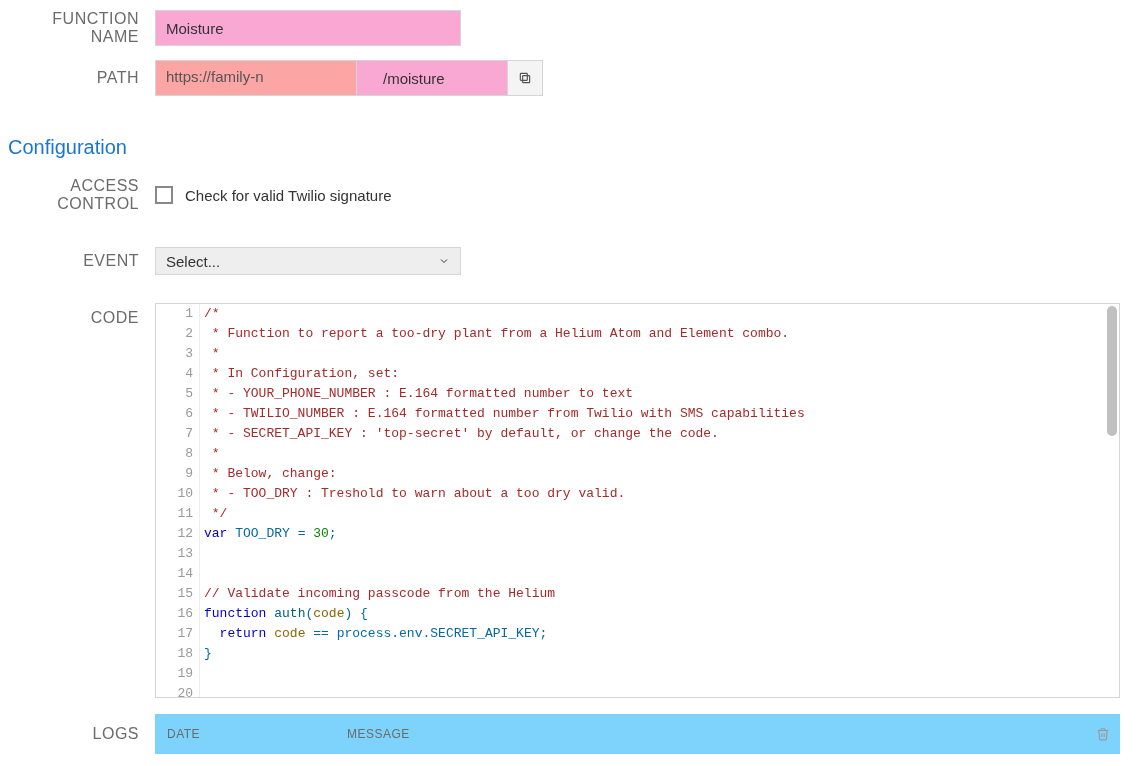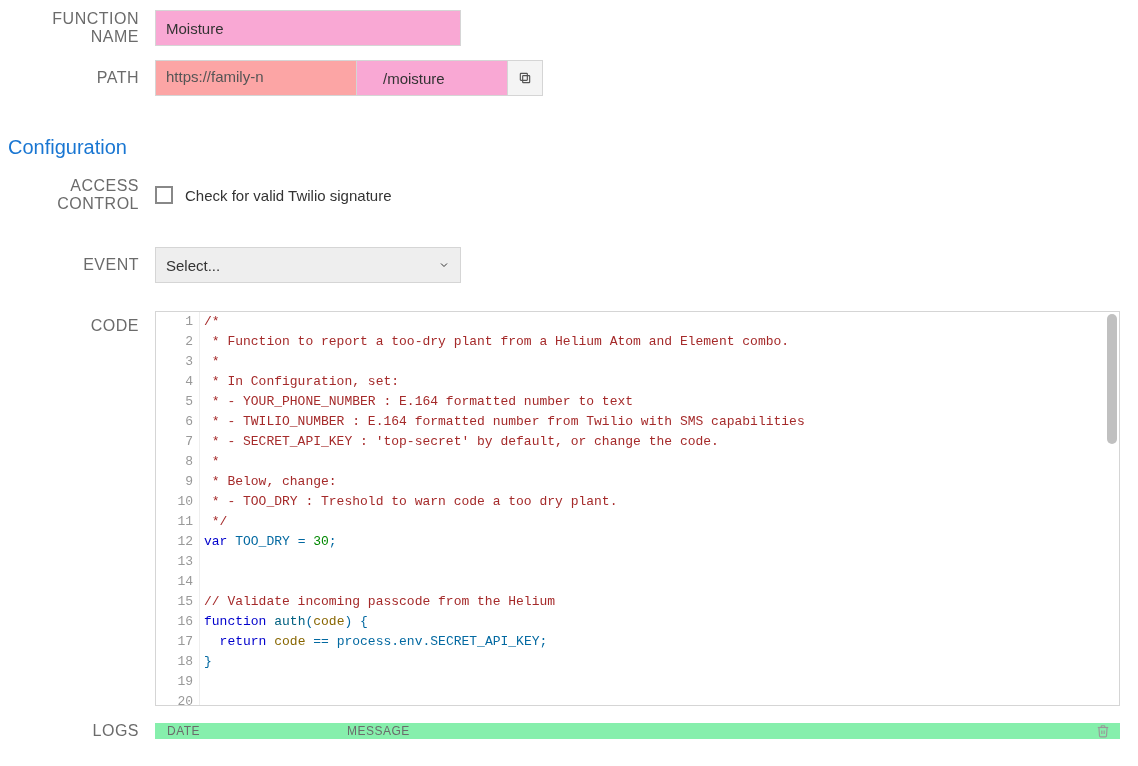--- a/index.html
+++ b/index.html
@@ -83,21 +83,21 @@
     border: 2px solid #888;
     background: #fff;
     cursor: pointer;
   }
   .checkbox-label {
     font-size: 15px;
     color: #333;
   }
   .select {
     width: 306px;
-    height: 36px;
+    height: 28px;
     border: 1px solid #d5d5d5;
     background: #eeeeee;
     padding: 0 10px;
     display: flex;
     align-items: center;
     justify-content: space-between;
     cursor: pointer;
     font-size: 15px;
     color: #333;
   }
@@ -155,22 +155,22 @@
     background: #c0c0c0;
     border-radius: 5px;
   }
   .logs-row {
     display: flex;
     align-items: center;
     margin-top: 16px;
   }
   .logs-header {
     flex: 1;
-    height: 16px;
-    background: #86efac;
+    height: 40px;
+    background: #7dd3fc;
     display: flex;
     align-items: center;
     margin-right: 18px;
     position: relative;
   }
   .logs-col {
     font-size: 12px;
     letter-spacing: 0.5px;
     color: #6b6b6b;
   }
@@ -259,21 +259,21 @@
         <div class="code-line">
           <div class="line-num">8</div>
           <div class="line-content"><span class="tok-comment"> *</span></div>
         </div>
         <div class="code-line">
           <div class="line-num">9</div>
           <div class="line-content"><span class="tok-comment"> * Below, change:</span></div>
         </div>
         <div class="code-line">
           <div class="line-num">10</div>
-          <div class="line-content"><span class="tok-comment"> * - TOO_DRY : Treshold to warn code a too dry plant.</span></div>
+          <div class="line-content"><span class="tok-comment"> * - TOO_DRY : Treshold to warn about a too dry valid.</span></div>
         </div>
         <div class="code-line">
           <div class="line-num">11</div>
           <div class="line-content"><span class="tok-comment"> */</span></div>
         </div>
         <div class="code-line">
           <div class="line-num">12</div>
           <div class="line-content"><span class="tok-keyword">var</span><span class="tok-plain"> TOO_DRY </span><span class="tok-plain">= </span><span class="tok-num">30</span><span class="tok-plain">;</span></div>
         </div>
         <div class="code-line">

